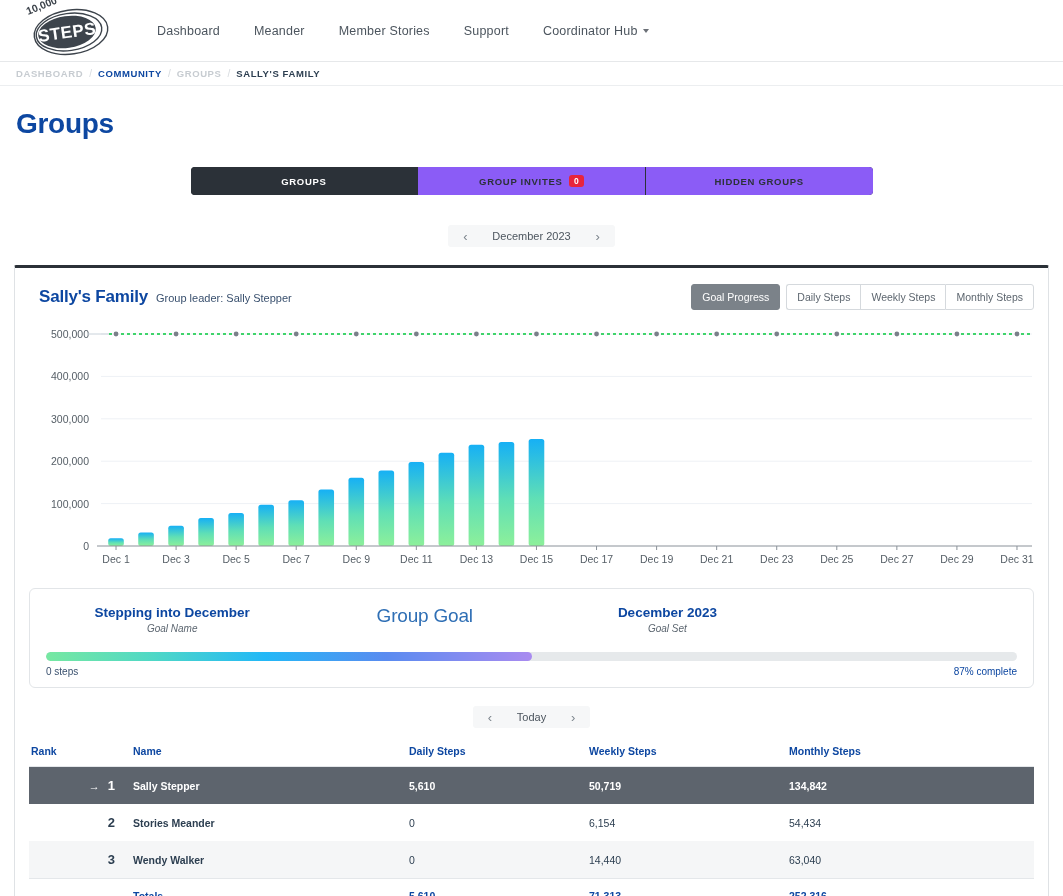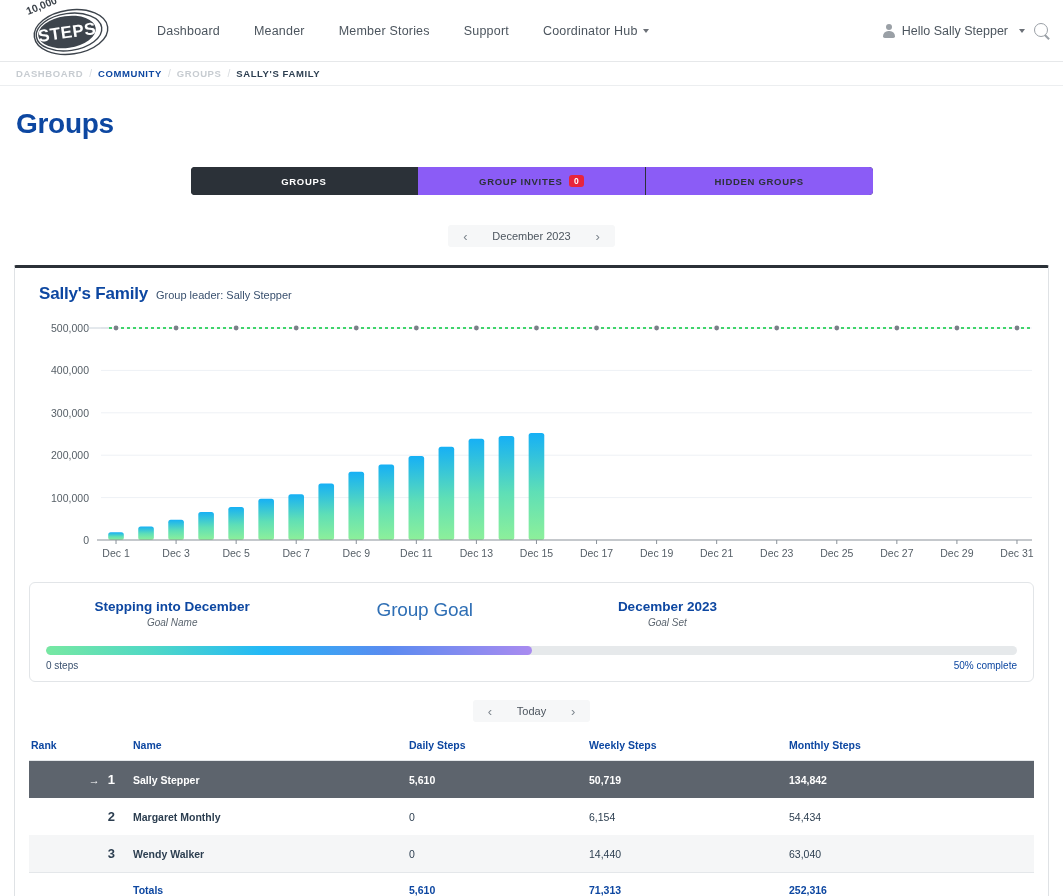--- a/index.html
+++ b/index.html
@@ -152,28 +152,20 @@
   </div>
 
   <div class="nav-links">
     <div class="nav-link"><span>Dashboard</span></div>
     <div class="nav-link"><span>Meander</span></div>
     <div class="nav-link"><span>Member Stories</span></div>
     <div class="nav-link"><span>Support</span></div>
     <div class="nav-link"><span>Coordinator Hub</span><i class="caret"></i></div>
   </div>
 
-  <div class="nav-right">
-    <div class="user-chip">
-      <span class="person-ico"></span>
-      <span>Hello Sally Stepper</span>
-      <i class="caret"></i>
-    </div>
-    <span class="search-ico"></span>
-  </div>
 </div>
 
 <div class="crumbbar">
   <span class="crumb">DASHBOARD</span>
   <span class="crumb-sep">/</span>
   <span class="crumb active">COMMUNITY</span>
   <span class="crumb-sep">/</span>
   <span class="crumb">GROUPS</span>
   <span class="crumb-sep">/</span>
   <span class="crumb last">SALLY'S FAMILY</span>
@@ -203,20 +195,26 @@
     <div class="pager-arrow">›</div>
   </div>
 </div>
 
 <div class="card">
 
   <div class="card-head">
     <div class="gname-row">
       <span class="gname">Sally's Family</span>
       <span class="gleader">Group leader: Sally Stepper</span>
+    </div>
+    <div class="chart-toggle">
+      <button class="ctg-btn first active">Goal Progress</button>
+      <button class="ctg-btn mid">Daily Steps</button>
+      <button class="ctg-btn mid2">Weekly Steps</button>
+      <button class="ctg-btn lastb">Monthly Steps</button>
     </div>
   </div>
 
   <div class="chart-box">
     <svg class="chart-svg" id="chart" width="1009" height="250" viewBox="0 0 1009 250">
       <defs>
         <linearGradient id="barGrad" x1="0" y1="0" x2="0" y2="1">
           <stop offset="0%" stop-color="#16b0f5"></stop>
           <stop offset="55%" stop-color="#5fdfb6"></stop>
           <stop offset="100%" stop-color="#8df09a"></stop>
@@ -326,21 +324,21 @@
       <div class="goal-col c3">
         <div class="goal-val">December 2023</div>
         <div class="goal-sub">Goal Set</div>
       </div>
     </div>
     <div class="progress-track">
       <div class="progress-fill" id="progfill" style="width: 50%;"></div>
     </div>
     <div class="progress-labels">
       <span class="prog-left">0 steps</span>
-      <span class="prog-right">50% complete</span>
+      <span class="prog-right">87% complete</span>
     </div>
   </div>
 
   <div class="today-pager">
     <div class="pager-inner">
       <div class="pager-arrow">‹</div>
       <div class="pager-label">Today</div>
       <div class="pager-arrow">›</div>
     </div>
   </div>
@@ -362,21 +360,21 @@
         </td>
         <td class="col-name name-cell">Sally Stepper</td>
         <td class="col-daily num-cell">5,610</td>
         <td class="col-weekly num-cell">50,719</td>
         <td class="col-monthly num-cell">134,842</td>
       </tr>
       <tr class="row-normal">
         <td class="col-rank">
           <span class="rank-num">2</span>
         </td>
-        <td class="col-name name-cell">Margaret Monthly</td>
+        <td class="col-name name-cell">Stories Meander</td>
         <td class="col-daily num-cell">0</td>
         <td class="col-weekly num-cell">6,154</td>
         <td class="col-monthly num-cell">54,434</td>
       </tr>
       <tr class="row-normal row-alt">
         <td class="col-rank">
           <span class="rank-num">3</span>
         </td>
         <td class="col-name name-cell">Wendy Walker</td>
         <td class="col-daily num-cell">0</td>

